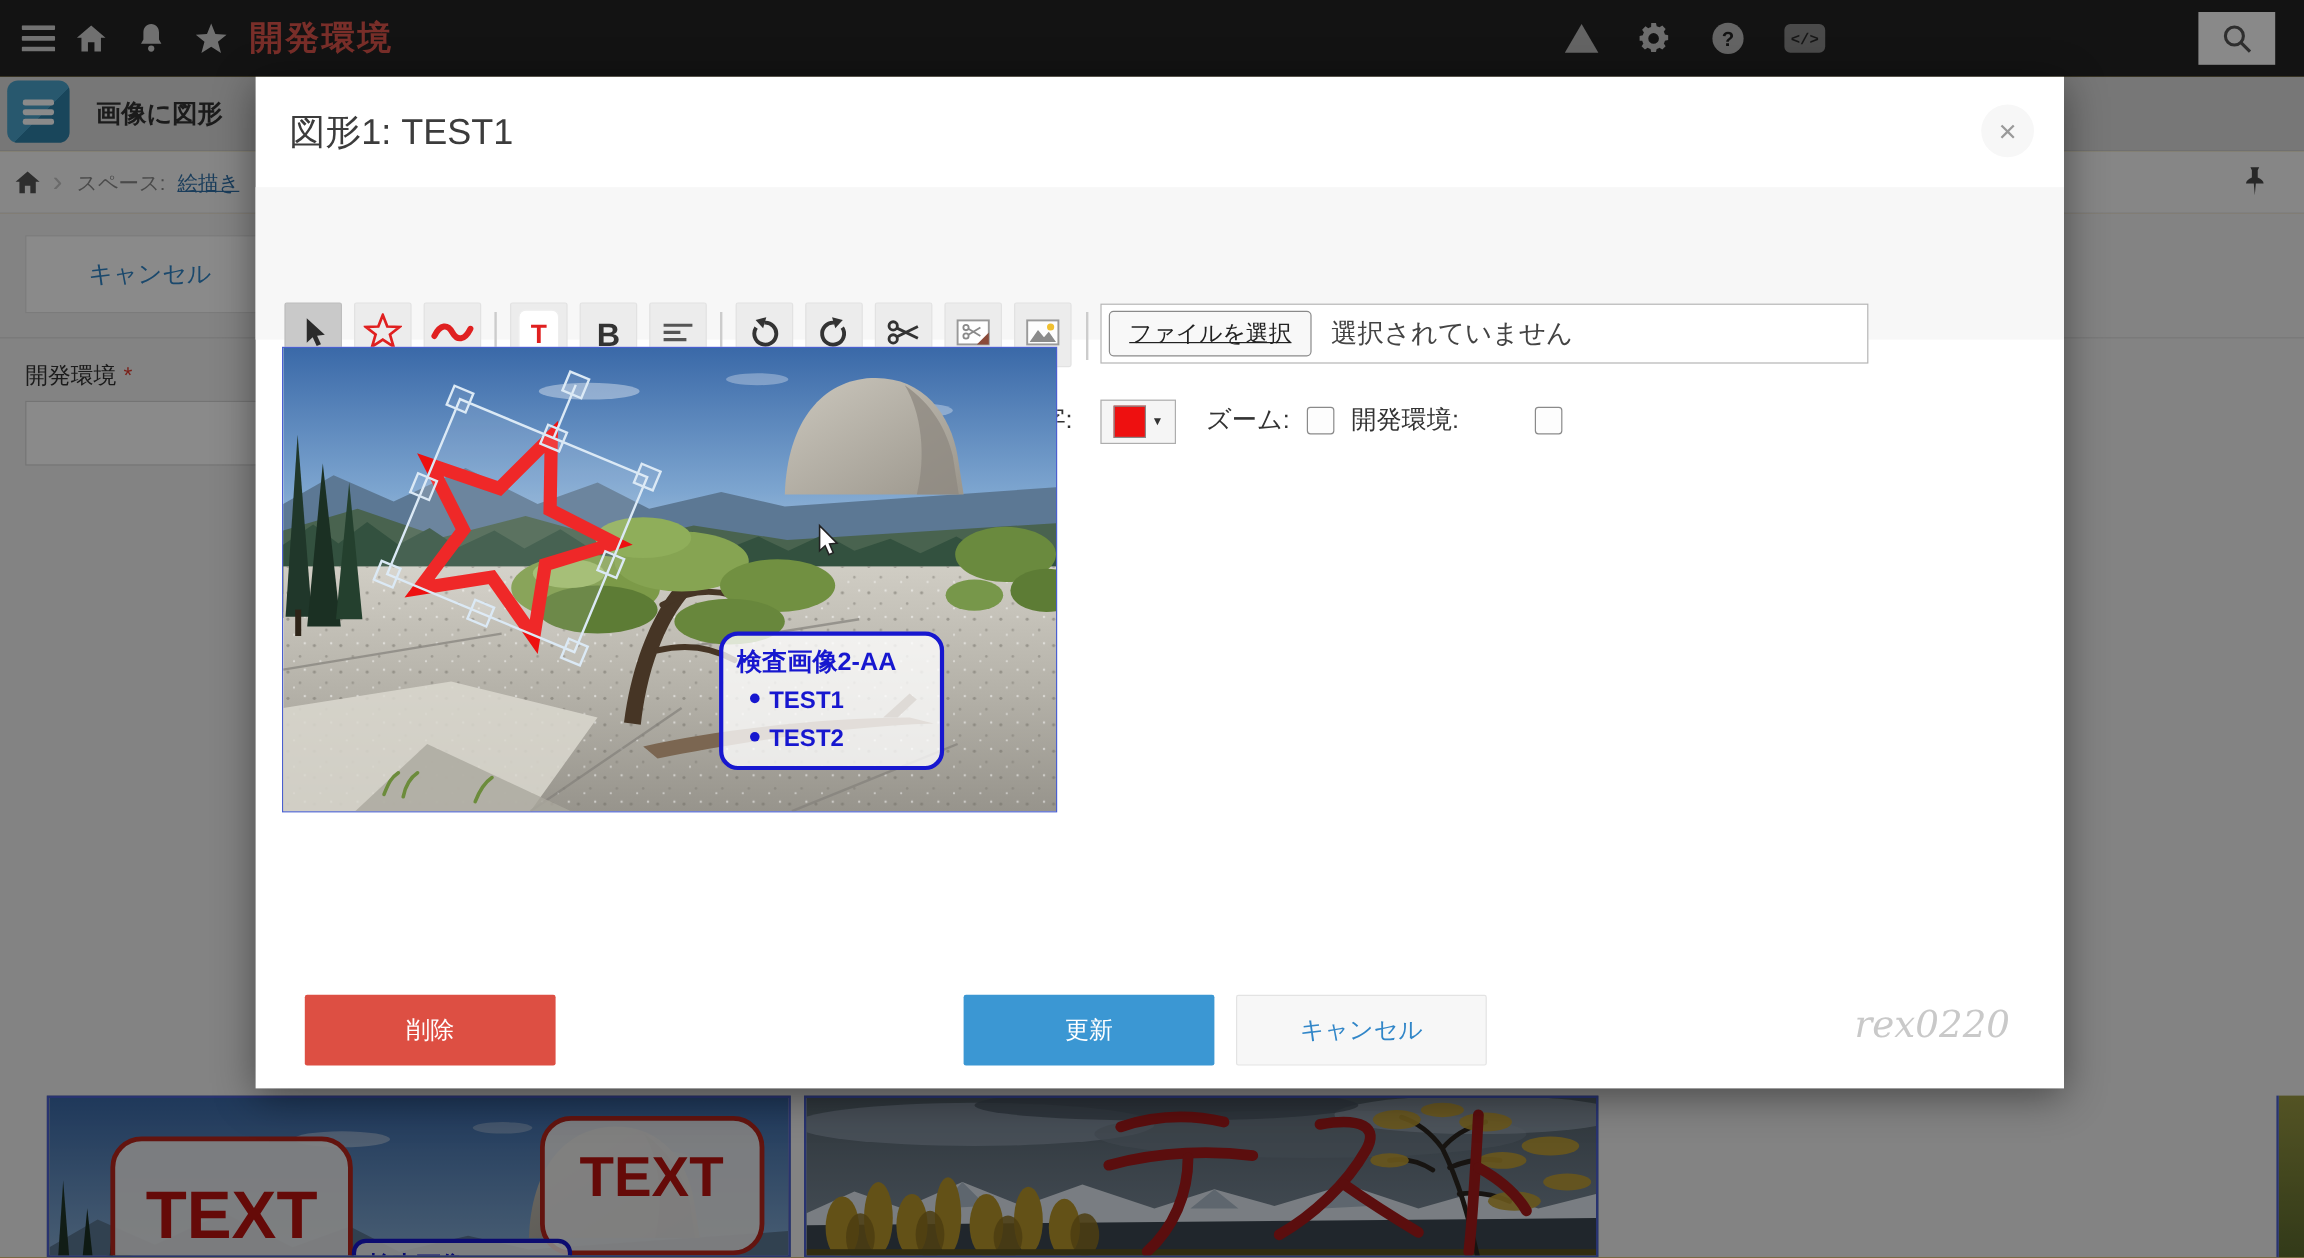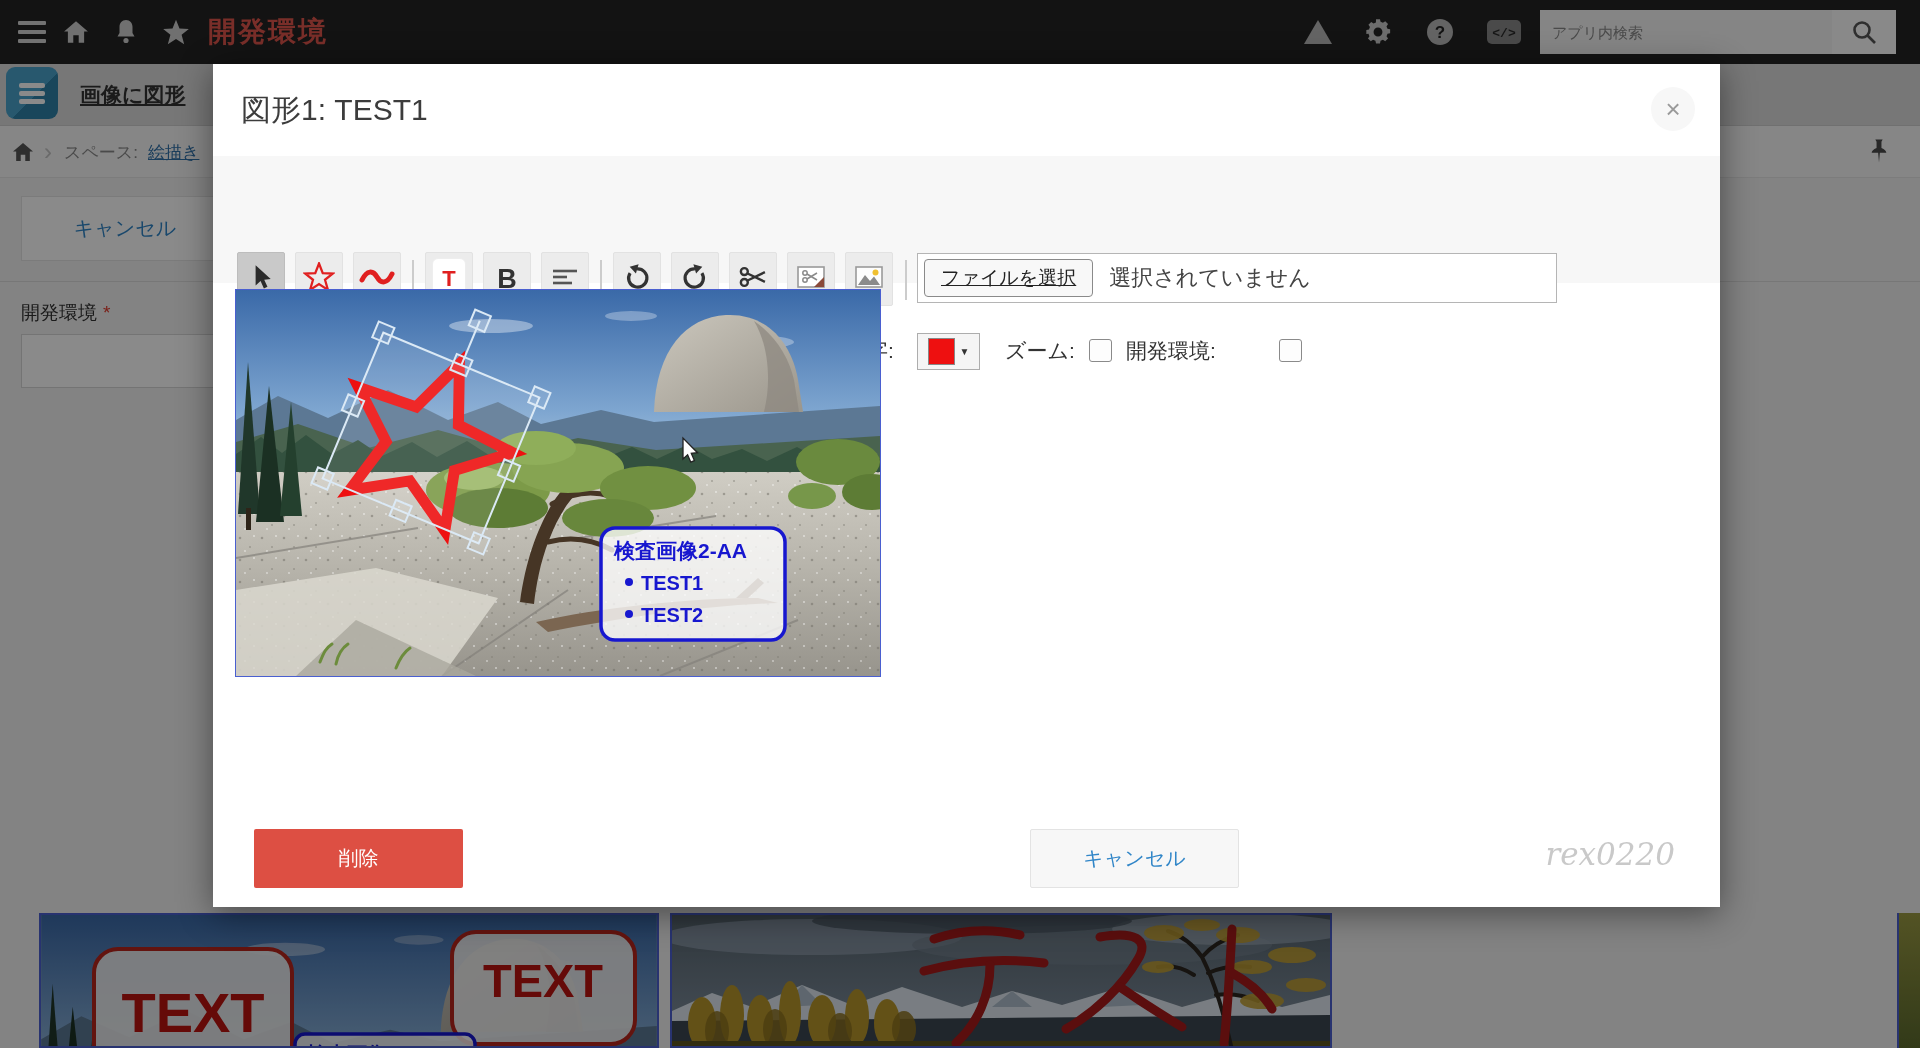--- a/index.html
+++ b/index.html
@@ -15,21 +15,21 @@
   .hsearch{position:absolute;left:1540px;top:10px;width:292px;height:44px;background:#f5f5f5;border:none;
            padding:0 12px;font-size:15px;color:#333;font-family:inherit;}
   .hsearch::placeholder{color:#8a8a8a;}
   .hsearch-btn{position:absolute;left:1832px;top:10px;width:64px;height:44px;background:#fdfdfd;
                display:flex;align-items:center;justify-content:center;cursor:pointer;}
 
   .app-bar{position:absolute;left:0;top:64px;width:1920px;height:62px;background:#dcdcdc;border-bottom:1px solid #cfcfcf;}
   .app-icon{position:absolute;left:6px;top:3px;width:52px;height:52px;border-radius:9px;
             background:linear-gradient(135deg,#4aa3cc 55%,#2f81a8 55%);display:flex;align-items:center;justify-content:center;}
   .app-name{position:absolute;left:80px;top:0;height:62px;display:flex;align-items:center;
-            font-size:21px;font-weight:bold;color:#333;text-decoration:underline;}
+            font-size:21px;font-weight:bold;color:#333;}
 
   .crumb-row{position:absolute;left:0;top:126px;width:1920px;height:52px;background:#f7f7f7;border-bottom:1px solid #e6e6e6;}
   .crumb-row .sep{position:absolute;left:44px;top:12px;font-size:24px;color:#c4c4c4;}
   .crumb-label{position:absolute;left:64px;top:15px;font-size:17px;color:#8a8a8a;}
   .crumb-link{position:absolute;left:148px;top:15px;font-size:17px;color:#3071a9;text-decoration:underline;cursor:pointer;}
   .pin{position:absolute;left:1868px;top:12px;}
 
   .content{position:absolute;left:0;top:178px;width:1920px;height:870px;background:#f2f2f2;}
   .page-cancel{position:absolute;left:21px;top:18px;width:208px;height:65px;background:#fff;border:1px solid #e3e3e3;
                color:#3186c8;font-size:20px;font-family:inherit;cursor:pointer;}
@@ -201,21 +201,20 @@
           <circle cx="14" cy="14" r="13" fill="#b9b9b9"></circle>
           <text x="14" y="20" text-anchor="middle" font-size="17" font-weight="bold" fill="#232323" font-family="Liberation Sans,sans-serif">?</text>
         </svg>
     </div>
     <div class="hicon" style="left:1480px;width:48px;">
       <svg width="36" height="26" viewBox="0 0 36 26">
           <rect x="1" y="1" width="34" height="24" rx="5" fill="#8a8a8a"></rect>
           <text x="18" y="18" text-anchor="middle" font-size="13" font-weight="bold" fill="#2c2c2c" font-family="Liberation Mono,monospace">&lt;/&gt;</text>
         </svg>
     </div>
-    <input class="hsearch" placeholder="アプリ内検索" style="">
     <div class="hsearch-btn">
       <svg width="26" height="26" viewBox="0 0 26 26">
           <circle cx="11" cy="11" r="7.5" fill="none" stroke="#555" stroke-width="2.6"></circle>
           <line x1="16.5" y1="16.5" x2="24" y2="24" stroke="#555" stroke-width="2.6"></line>
         </svg>
     </div>
   </div>
 
   <div class="app-bar">
     <div class="app-icon">
@@ -478,17 +477,18 @@
           <circle cx="393" cy="324" r="4" fill="#1717cf"></circle>
           <text x="405" y="332" class="anno-text" font-size="20">TEST2</text>
         </g>
         <g>
           <path d="M447,148 l0,21 l4.6,-4.2 l3.2,7.4 l3.6,-1.6 l-3.1,-7.3 l6.2,-0.6 Z" fill="#ffffff" stroke="#222" stroke-width="1.3"></path>
         </g>
       </svg>
     </div>
 
     <button class="m-footer-btn btn-delete">削除</button>
+    <button class="m-footer-btn btn-update">更新</button>
     <button class="m-footer-btn btn-mcancel">キャンセル</button>
     <div class="credit">rex0220</div>
   </div>
 
 </div>
 
 </body></html>

